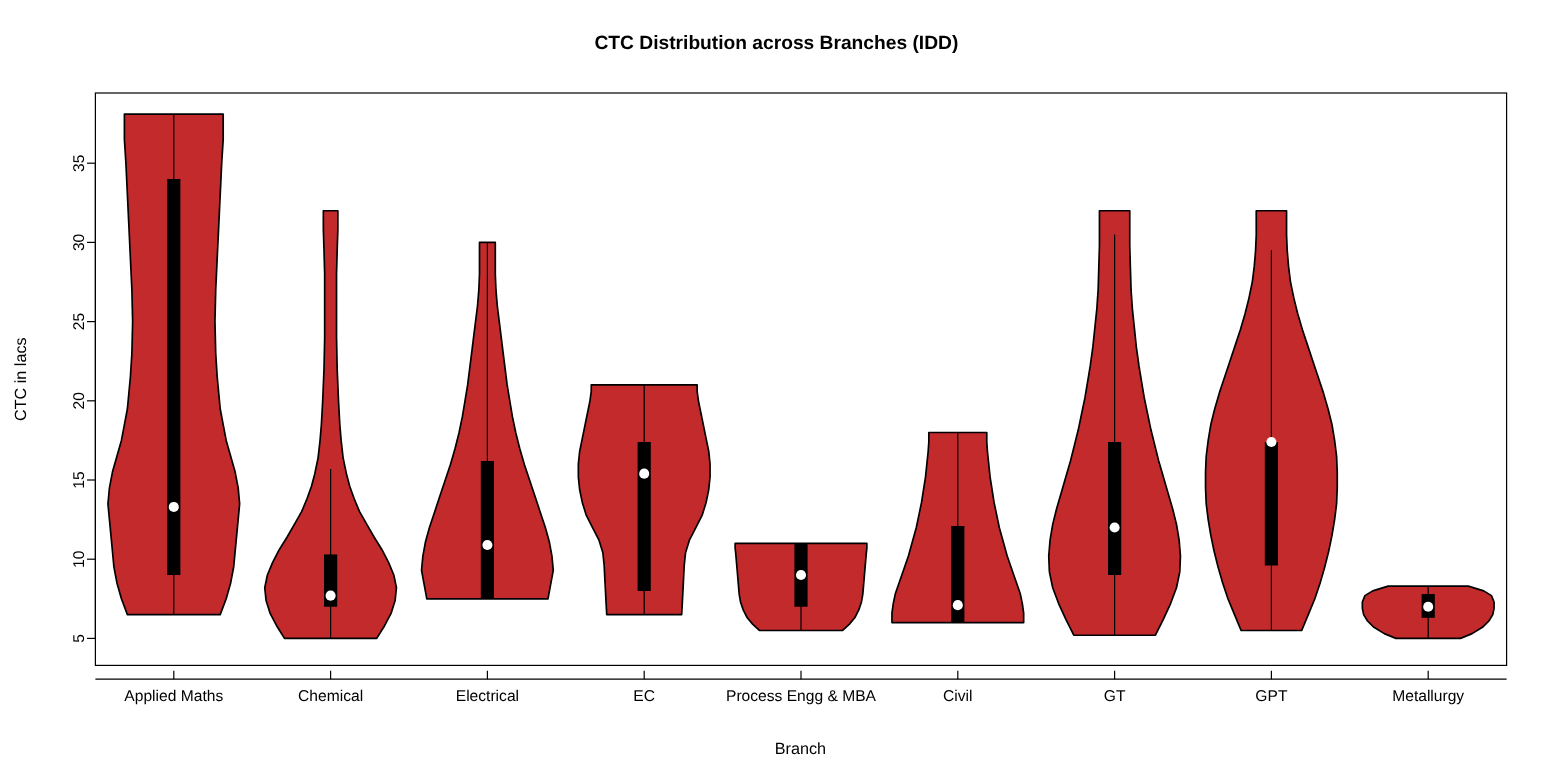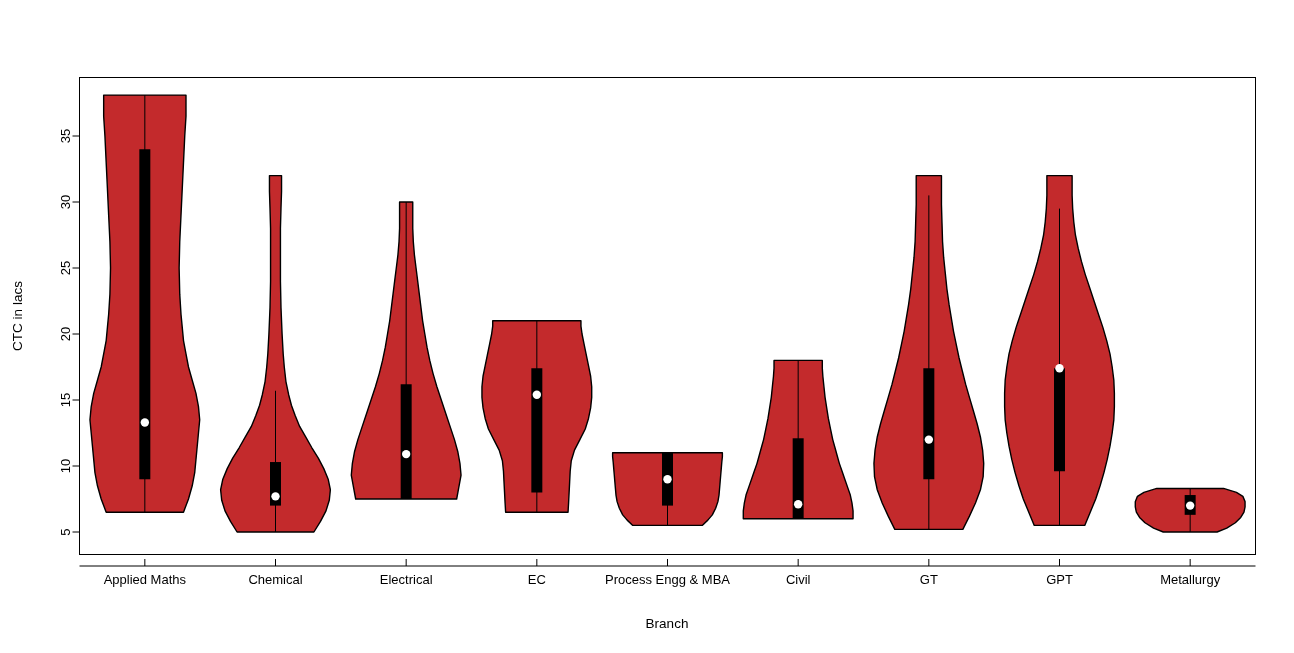--- a/index.html
+++ b/index.html
@@ -44,20 +44,21 @@
     font-family: "Liberation Sans", sans-serif;
     font-size: 13.5px;
     fill: #000000;
   }
 </style>
 </head>
 <body>
 
 <div id="plot-root">
 
+  <div id="chart-title">CTC Distribution across Branches (IDD)</div>
 
   <svg id="chart-svg" width="1294" height="653">
 
     <g id="plot-frame-group">
       <rect id="plot-frame" x="79.5" y="77.5" width="1176" height="477" fill="none" stroke="#000000" stroke-width="1"></rect>
     </g>
 
     <g id="y-axis-group">
         <line x1="72.5" y1="532" x2="79.5" y2="532" stroke="#000000" stroke-width="1"></line>
         <text x="65.5" y="532" text-anchor="middle" dominant-baseline="central" transform="rotate(-90 65.5 532)" class="axis-text">5</text>

